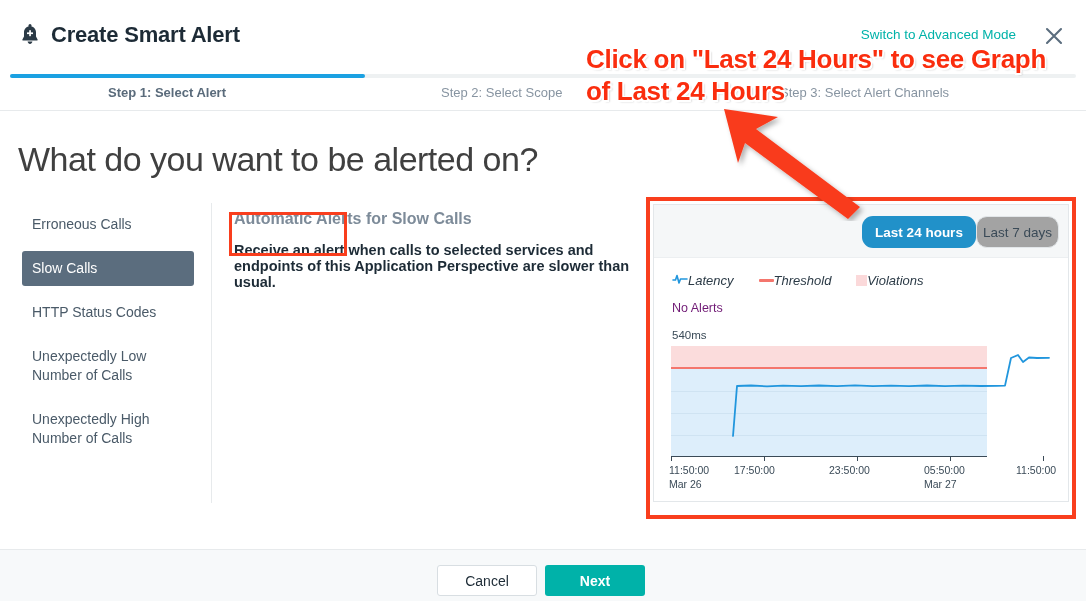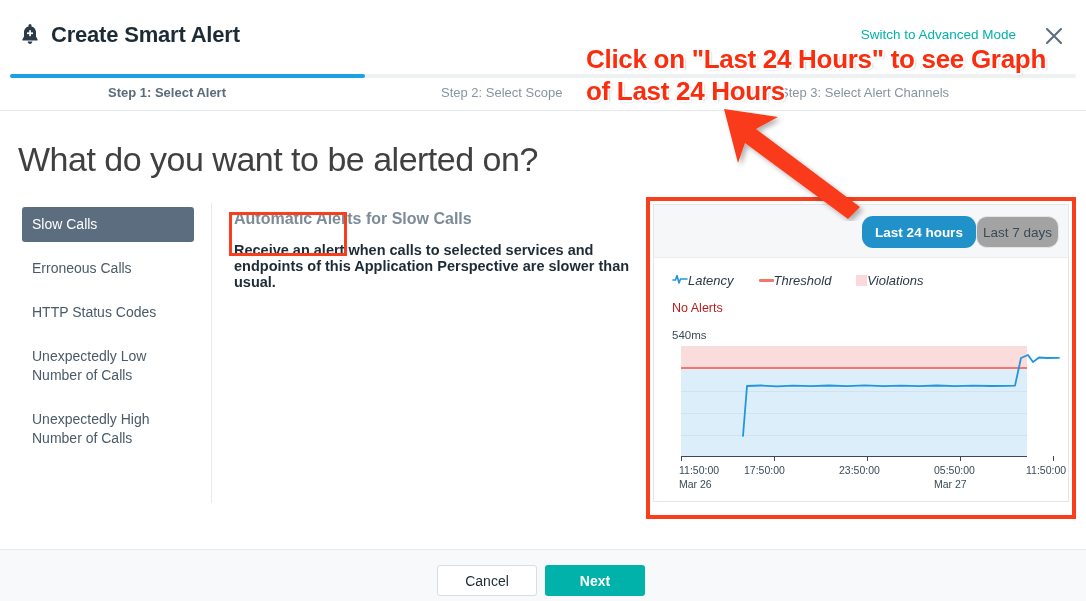--- a/index.html
+++ b/index.html
@@ -124,28 +124,28 @@
 
   .legend {
     position: absolute; left: 18px; top: 68px; display: flex; gap: 25px;
     align-items: center;
   }
   .lg { display: flex; align-items: center; gap: 0; font-size: 13px; color: #2b3a46; font-style: italic; }
   .lg-threshold-mark { width: 15px; height: 3px; background: #f4766d; border-radius: 1px; }
   .lg-viol-mark { width: 11px; height: 11px; background: #fbd9da; }
 
   .no-alerts {
-    position: absolute; left: 18px; top: 96px; font-size: 12.5px; color: #b91c1c;
+    position: absolute; left: 18px; top: 96px; font-size: 12.5px; color: #701a75;
   }
   .y-label {
     position: absolute; left: 18px; top: 124px; font-size: 11.5px; color: #3a4a57;
   }
 
   .plot {
-    position: absolute; left: 27px; top: 141px; width: 346px; height: 110px;
+    position: absolute; left: 17px; top: 141px; width: 316px; height: 110px;
   }
   .band-violation {
     position: absolute; left: 0; top: 0; width: 100%; height: 21px;
     background: #fbdcdc;
   }
   .threshold-line {
     position: absolute; left: 0; top: 21px; width: 100%; height: 2px;
     background: #f4766d;
   }
   .band-ok {
@@ -234,22 +234,22 @@
   <div class="steps">
     <div class="step active">Step 1: Select Alert</div>
     <div class="step s2">Step 2: Select Scope</div>
     <div class="step s3">Step 3: Select Alert Channels</div>
   </div>
   <div class="divider"></div>
 
   <div class="page-title">What do you want to be alerted on?</div>
 
   <div class="sidebar">
+    <div class="side-item">Erroneous Calls</div>
     <div class="side-item selected">Slow Calls</div>
-    <div class="side-item">Erroneous Calls</div>
     <div class="side-item">HTTP Status Codes</div>
     <div class="side-item">Unexpectedly Low Number of Calls</div>
     <div class="side-item">Unexpectedly High Number of Calls</div>
   </div>
   <div class="side-sep"></div>
 
   <div class="detail">
     <div class="detail-h">Automatic Alerts for Slow Calls</div>
     <div class="detail-p">Receive an alert when calls to selected services and endpoints of this Application Perspective are slower than usual.</div>
   </div>

